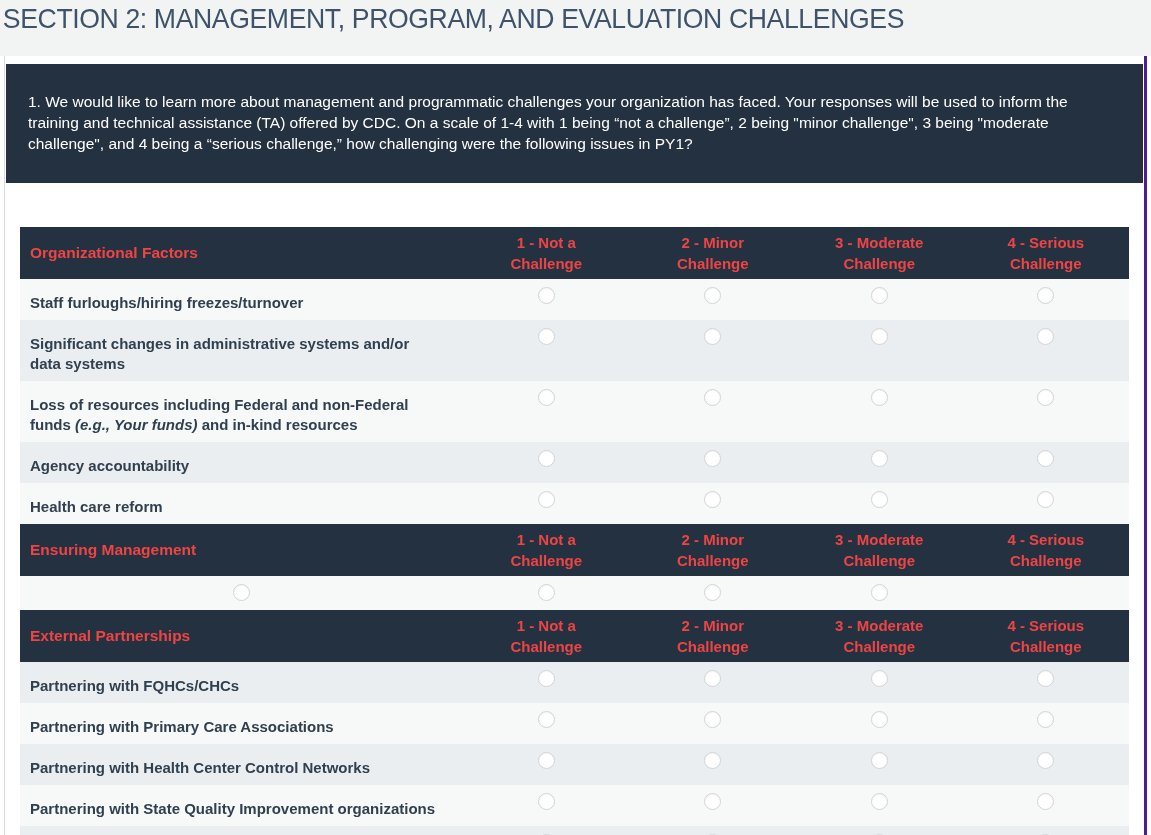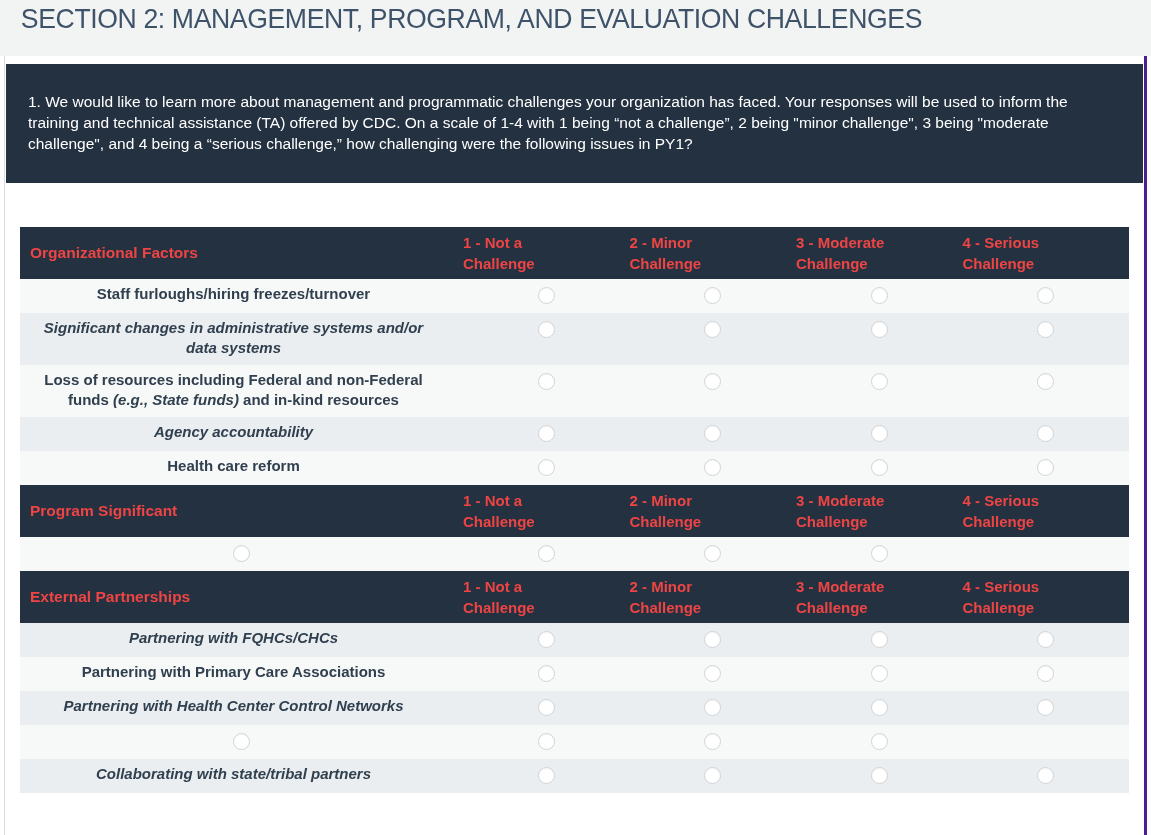--- a/index.html
+++ b/index.html
@@ -4,21 +4,21 @@
 <style>
   * { box-sizing: border-box; }
   html, body { margin: 0; padding: 0; }
   body {
     width: 1151px; height: 835px; overflow: hidden;
     background: #ffffff;
     font-family: "Liberation Sans", sans-serif;
     -webkit-font-smoothing: antialiased;
   }
   .top-band {
-    height: 56px; background: #f2f4f4; width: 100%; padding-left: 18px;
+    height: 56px; background: #f2f4f4; width: 100%;
   }
   .page-title {
     margin: 0; padding: 3px 0 0 3px;
     font-size: 28px; font-weight: 400; letter-spacing: -0.4px;
     color: #3e5269;
     transform: scaleX(0.95); transform-origin: left center;
     white-space: nowrap;
   }
   .survey-container {
     margin: 0 4px; height: 779px;
@@ -38,29 +38,29 @@
     grid-template-columns: 443px 1fr 1fr 1fr 1fr;
   }
   .section-header {
     background: #243140; color: #ef4444;
     min-height: 52px; align-items: center;
   }
   .section-title {
     font-weight: 700; font-size: 15.5px; padding: 0 10px;
   }
   .col-head {
-    font-weight: 700; font-size: 15px;
+    text-align: center; font-weight: 700; font-size: 15px;
     line-height: 21px; align-self: center; padding: 4px 0;
   }
   .col-head span { display: block; }
   .body-row { background: #f7f8f8; min-height: 34px; }
-  .body-row.alt { background: #eaeef0; font-style: italic; }
+  .body-row.alt { background: #eaeef0; }
   .row-label {
     font-size: 15px; font-weight: 600; color: #31404f;
-    line-height: 20px; padding: 5px 26px 7px 10px; text-align: center;
+    line-height: 20px; padding: 14px 26px 7px 10px;
   }
   .row-label em { font-style: italic; }
   .opt-cell {
     display: flex; justify-content: center; align-items: flex-start;
     padding-top: 8px;
   }
   .radio {
     display: block; width: 17px; height: 17px; border-radius: 50%;
     background: #ffffff; border: 1px solid #d0d4d7; cursor: pointer;
     box-shadow: 0 1px 1px rgba(0,0,0,0.04) inset;
@@ -127,21 +127,21 @@
         </div>
       <div class="opt-cell">
           <span class="radio"></span>
         </div>
       <div class="opt-cell">
           <span class="radio"></span>
         </div>
     </div>
 
     <div class="grid-row body-row">
-      <div class="row-label"><span>Loss of resources including Federal and non-Federal funds </span><em>(e.g., State funds)</em><span> and in-kind resources</span></div>
+      <div class="row-label"><span>Loss of resources including Federal and non-Federal funds </span><em>(e.g., Your funds)</em><span> and in-kind resources</span></div>
       <div class="opt-cell">
           <span class="radio"></span>
         </div>
       <div class="opt-cell">
           <span class="radio"></span>
         </div>
       <div class="opt-cell">
           <span class="radio"></span>
         </div>
       <div class="opt-cell">
@@ -175,21 +175,21 @@
         </div>
       <div class="opt-cell">
           <span class="radio"></span>
         </div>
       <div class="opt-cell">
           <span class="radio"></span>
         </div>
     </div>
 
     <div class="grid-row section-header">
-      <div class="section-title">Program Significant</div>
+      <div class="section-title">Ensuring Management</div>
       <div class="col-head">
           <span>1 - Not a</span>
           <span>Challenge</span>
         </div>
       <div class="col-head">
           <span>2 - Minor</span>
           <span>Challenge</span>
         </div>
       <div class="col-head">
           <span>3 - Moderate</span>
@@ -279,20 +279,21 @@
         </div>
       <div class="opt-cell">
           <span class="radio"></span>
         </div>
       <div class="opt-cell">
           <span class="radio"></span>
         </div>
     </div>
 
     <div class="grid-row body-row">
+      <div class="row-label">Partnering with State Quality Improvement organizations</div>
       <div class="opt-cell">
           <span class="radio"></span>
         </div>
       <div class="opt-cell">
           <span class="radio"></span>
         </div>
       <div class="opt-cell">
           <span class="radio"></span>
         </div>
       <div class="opt-cell">

